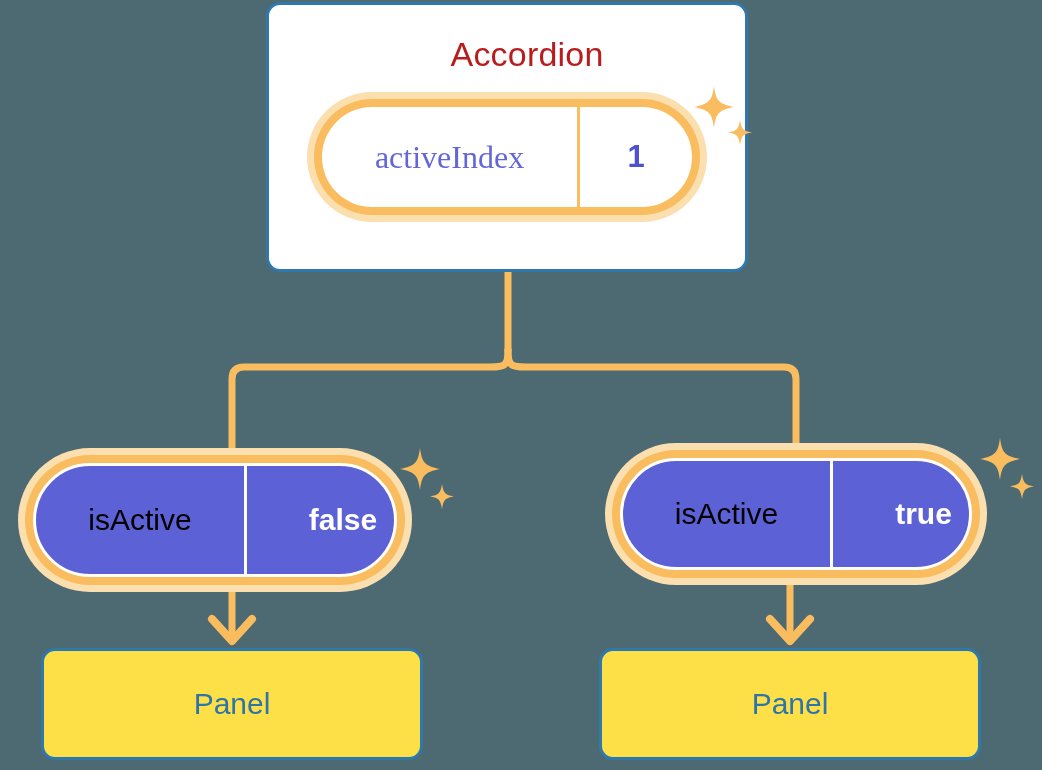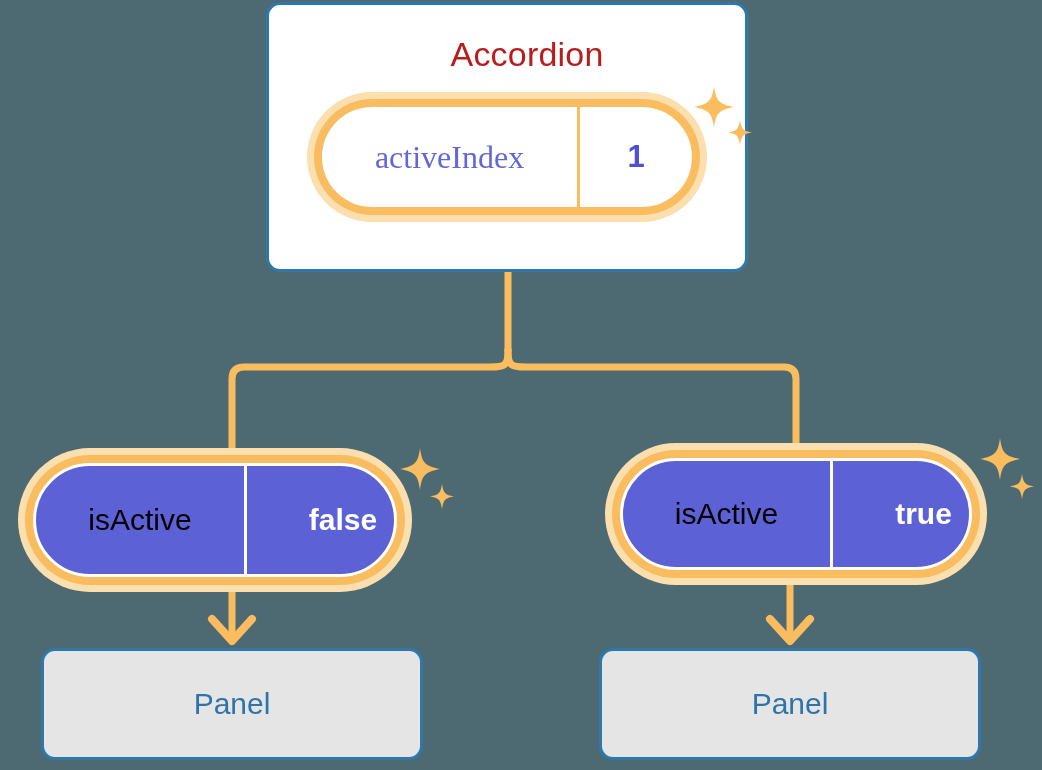--- a/index.html
+++ b/index.html
@@ -159,21 +159,21 @@
     top: 443px;
     width: 382px;
     height: 142px;
   }
   #pill-right .pill-cell.key { flex: 0 0 207px; }
   #pill-right .pill-cell.val { flex: 1 1 auto; }
 
   
   .panel-card {
     position: absolute;
-    background: #e5e5e5;
+    background: #fde047;
     border: 3px solid #2e78ab;
     border-radius: 14px;
     z-index: 3;
     display: flex;
     align-items: center;
     justify-content: center;
   }
   .panel-label {
     font-size: 30px;
     color: #2e74a8;

